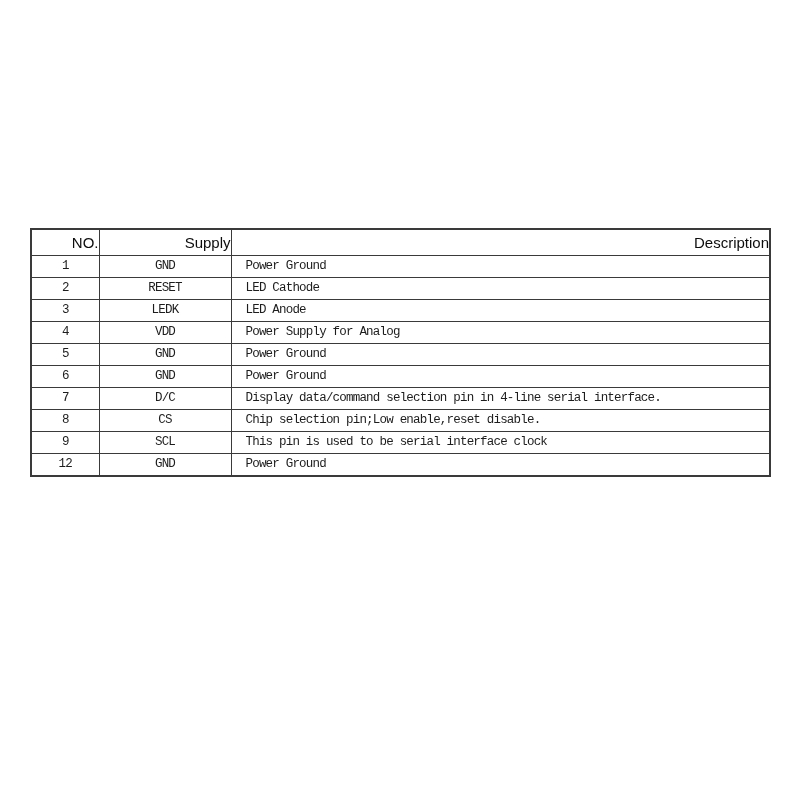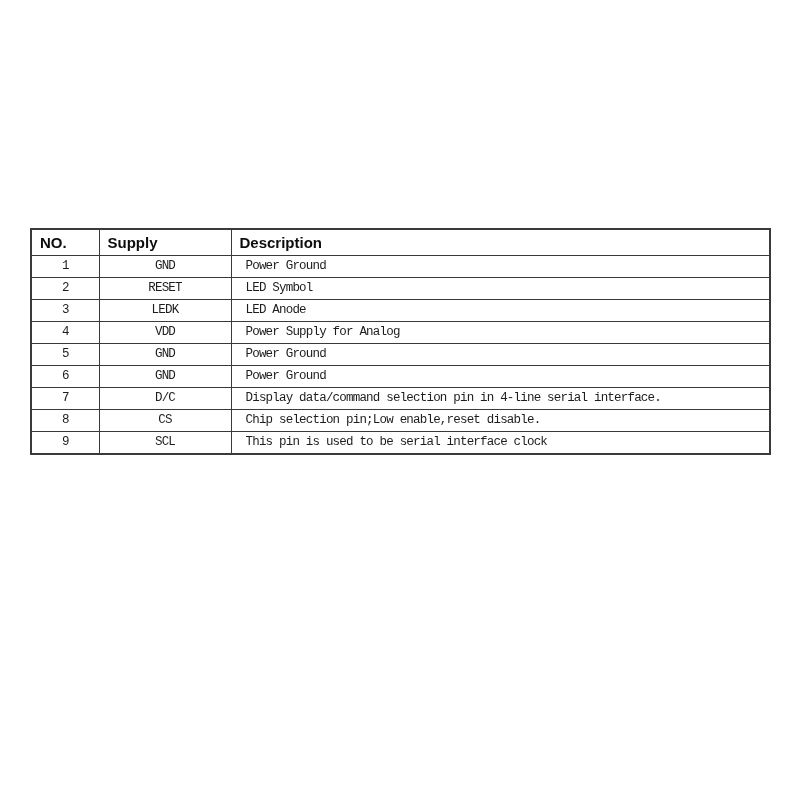--- a/index.html
+++ b/index.html
@@ -28,24 +28,24 @@
   }
   .pin-table th,
   .pin-table td{
     border:1px solid var(--border-color);
     padding:0;
     vertical-align:middle;
   }
   .pin-table th{
     height:25px;
     font-family:"Liberation Sans", sans-serif;
-    font-weight:bold;
+    font-weight:normal;
     font-size:15px;
     color:var(--header-text);
-    text-align:left;
+    text-align:right;
     background:var(--page-bg);
     padding-left:8px;
   }
   .pin-table td{
     font-family:"Liberation Mono", "DejaVu Sans Mono", monospace;
     font-size:12.5px;
     letter-spacing:-0.8px;
     line-height:21px;
     color:var(--body-text);
     background:var(--page-bg);
@@ -89,21 +89,21 @@
           <td class="c-no">1</td>
           <td class="c-sym">GND</td>
           <td class="c-desc">
             <div class="desc-line">Power Ground</div>
           </td>
         </tr>
         <tr>
           <td class="c-no">2</td>
           <td class="c-sym">RESET</td>
           <td class="c-desc">
-            <div class="desc-line">LED Symbol</div>
+            <div class="desc-line">LED Cathode</div>
           </td>
         </tr>
         <tr>
           <td class="c-no">3</td>
           <td class="c-sym">LEDK</td>
           <td class="c-desc">
             <div class="desc-line">LED Anode</div>
           </td>
         </tr>
         <tr>
@@ -141,15 +141,22 @@
             <div class="desc-line">Chip selection pin;Low enable,reset disable.</div>
           </td>
         </tr>
         <tr>
           <td class="c-no">9</td>
           <td class="c-sym">SCL</td>
           <td class="c-desc">
             <div class="desc-line">This pin is used to be serial interface clock</div>
           </td>
         </tr>
+        <tr>
+          <td class="c-no">12</td>
+          <td class="c-sym">GND</td>
+          <td class="c-desc">
+            <div class="desc-line">Power Ground</div>
+          </td>
+        </tr>
       </tbody>
   </table>
 </div>
 
 </body></html>

